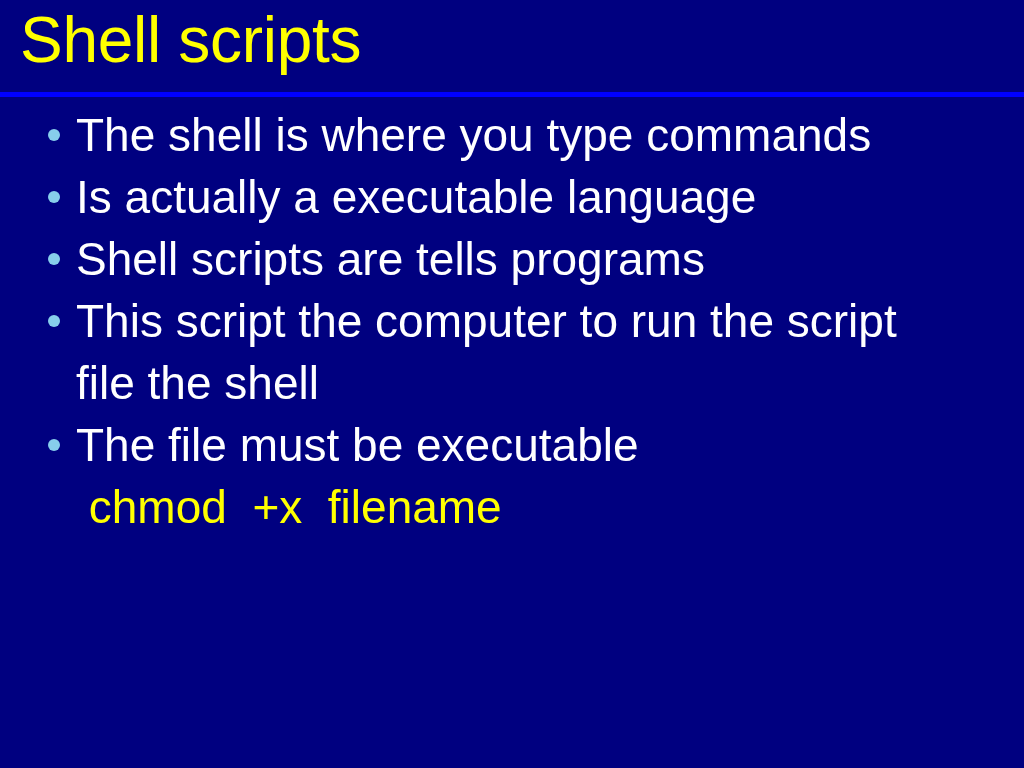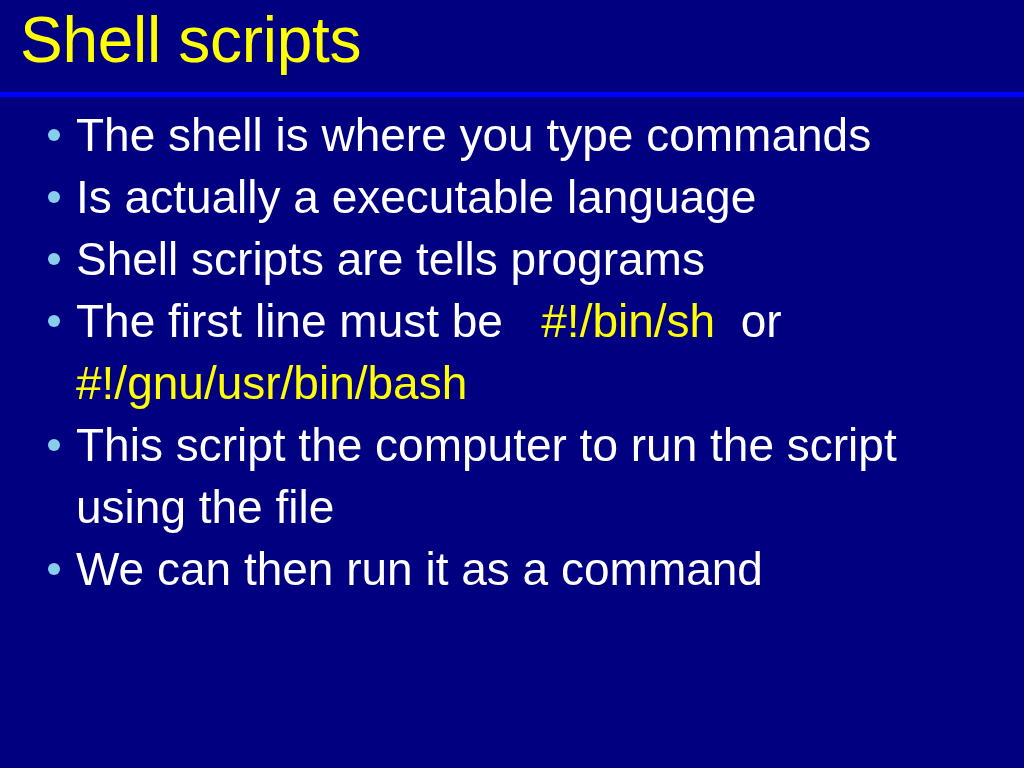--- a/index.html
+++ b/index.html
@@ -111,33 +111,29 @@
     <li class="bullet-item">
       <span class="bullet-marker"></span>
       <span class="bullet-line">Is actually a executable language</span>
     </li>
 
     <li class="bullet-item">
       <span class="bullet-marker"></span>
       <span class="bullet-line">Shell scripts are tells programs</span>
     </li>
 
+
     <li class="bullet-item">
       <span class="bullet-marker"></span>
-      <span class="bullet-line"><span class="plain">The first line must be   </span><span class="code">#!/bin/sh</span><span class="plain">  or</span></span>
-      <span class="cont-line code">#!/gnu/usr/bin/bash</span>
+      <span class="bullet-line">This script the computer to run the script</span>
+      <span class="cont-line">file the shell</span>
     </li>
 
     <li class="bullet-item">
       <span class="bullet-marker"></span>
-      <span class="bullet-line">This script the computer to run the script</span>
-      <span class="cont-line">using the file</span>
+      <span class="bullet-line">The file must be executable</span>
+      <span class="cont-line code"> chmod  +x  filename</span>
     </li>
 
-
-    <li class="bullet-item">
-      <span class="bullet-marker"></span>
-      <span class="bullet-line">We can then run it as a command</span>
-    </li>
 
   </ul>
 
 </div>
 
 </body></html>

